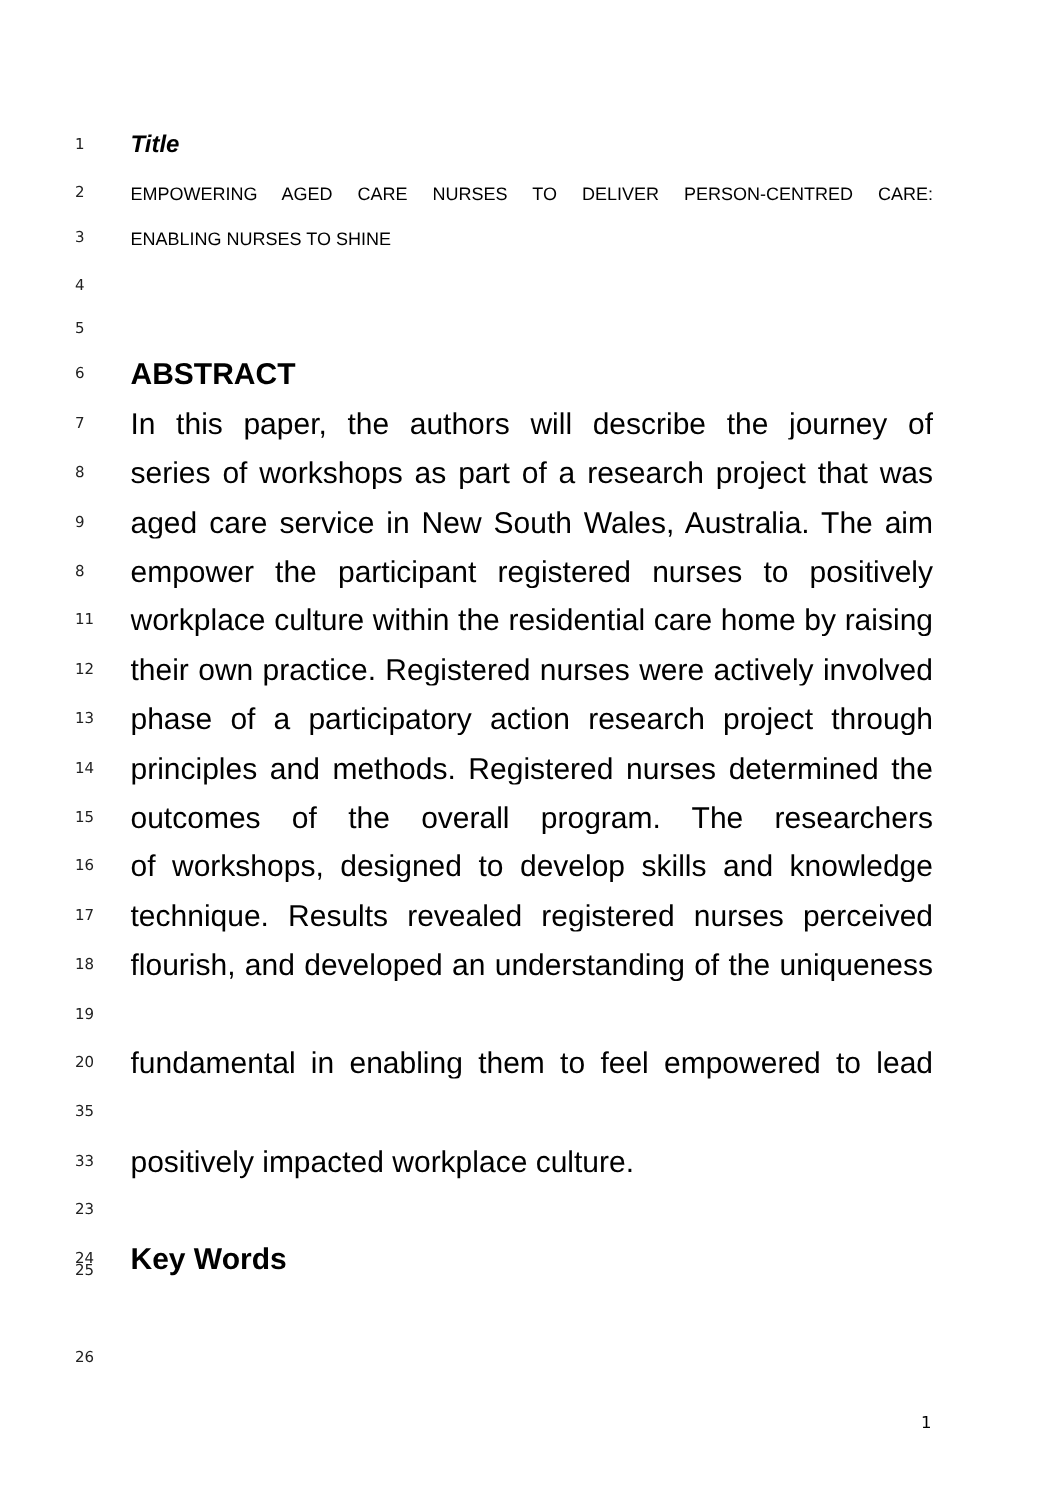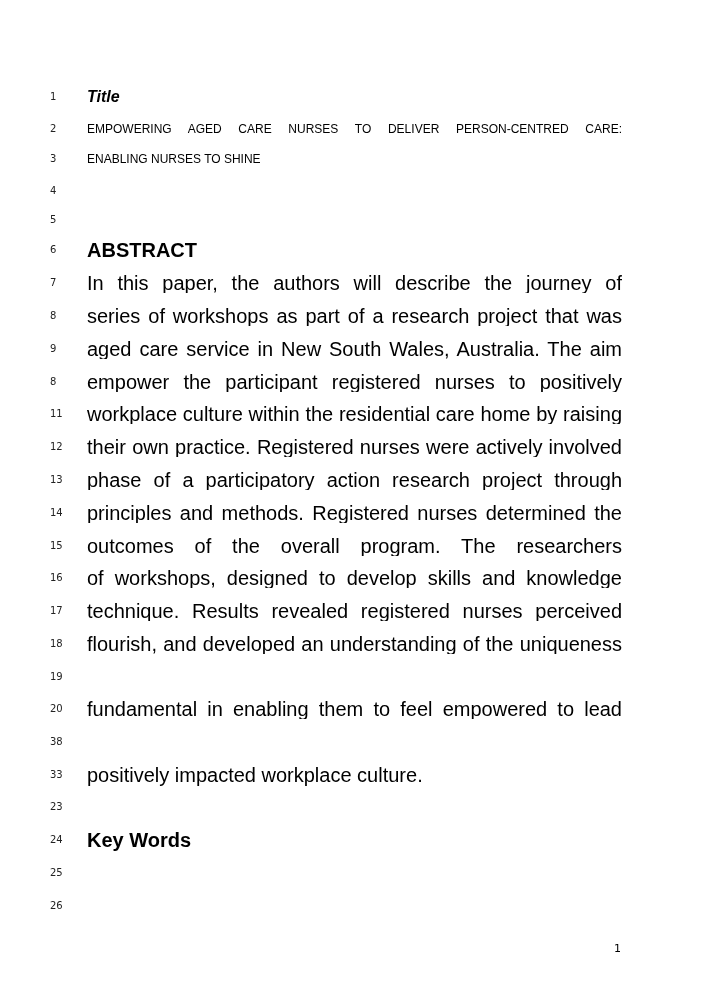--- a/index.html
+++ b/index.html
@@ -102,35 +102,35 @@
       <span class="txt justify">flourish, and developed an understanding of the uniqueness of their role. A shared</span>
     </div>
   <div class="line" style="top:667px">
       <span class="ln">19</span>
     </div>
   <div class="line" style="top:699px">
       <span class="ln">20</span>
       <span class="txt justify">fundamental in enabling them to feel empowered to lead their team and contribute</span>
     </div>
   <div class="line" style="top:732px">
-      <span class="ln">38</span>
+      <span class="ln">35</span>
     </div>
   <div class="line" style="top:765px">
       <span class="ln">33</span>
       <span class="txt">positively impacted workplace culture.</span>
     </div>
   <div class="line" style="top:797px">
       <span class="ln">23</span>
       <span class="txt"></span>
     </div>
   <div class="line" style="top:830px">
       <span class="ln">24</span>
       <span class="txt bold">Key Words</span>
     </div>
-  <div class="line" style="top:863px">
+  <div class="line" style="top:838px">
       <span class="ln">25</span>
     </div>
   <div class="line" style="top:896px">
       <span class="ln">26</span>
       <span class="txt"></span>
     </div>
 
   <span class="pagenum">1</span>
 </div>
 

